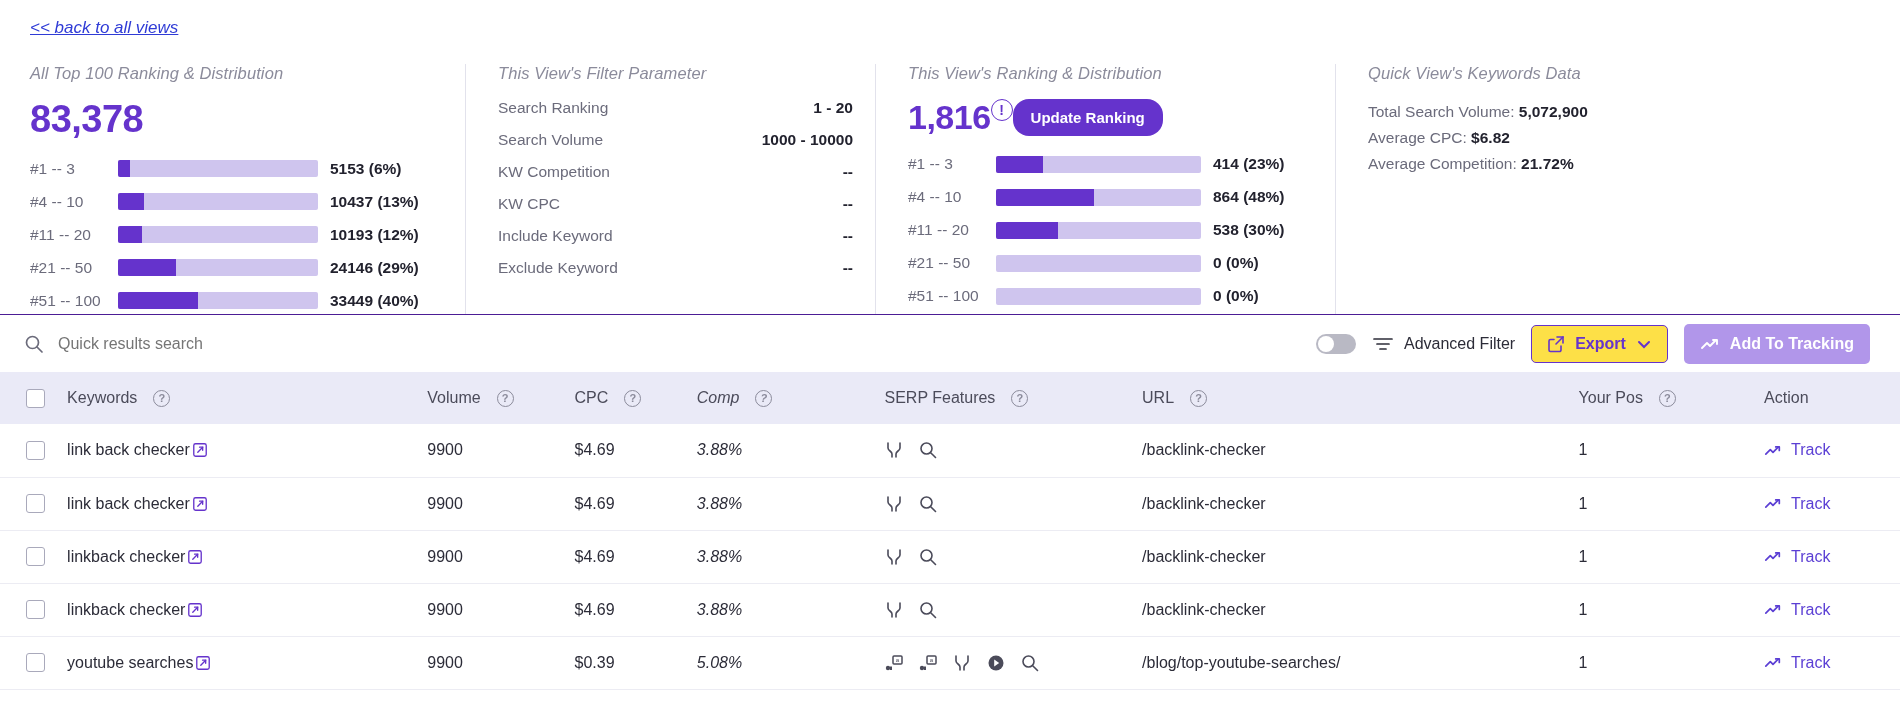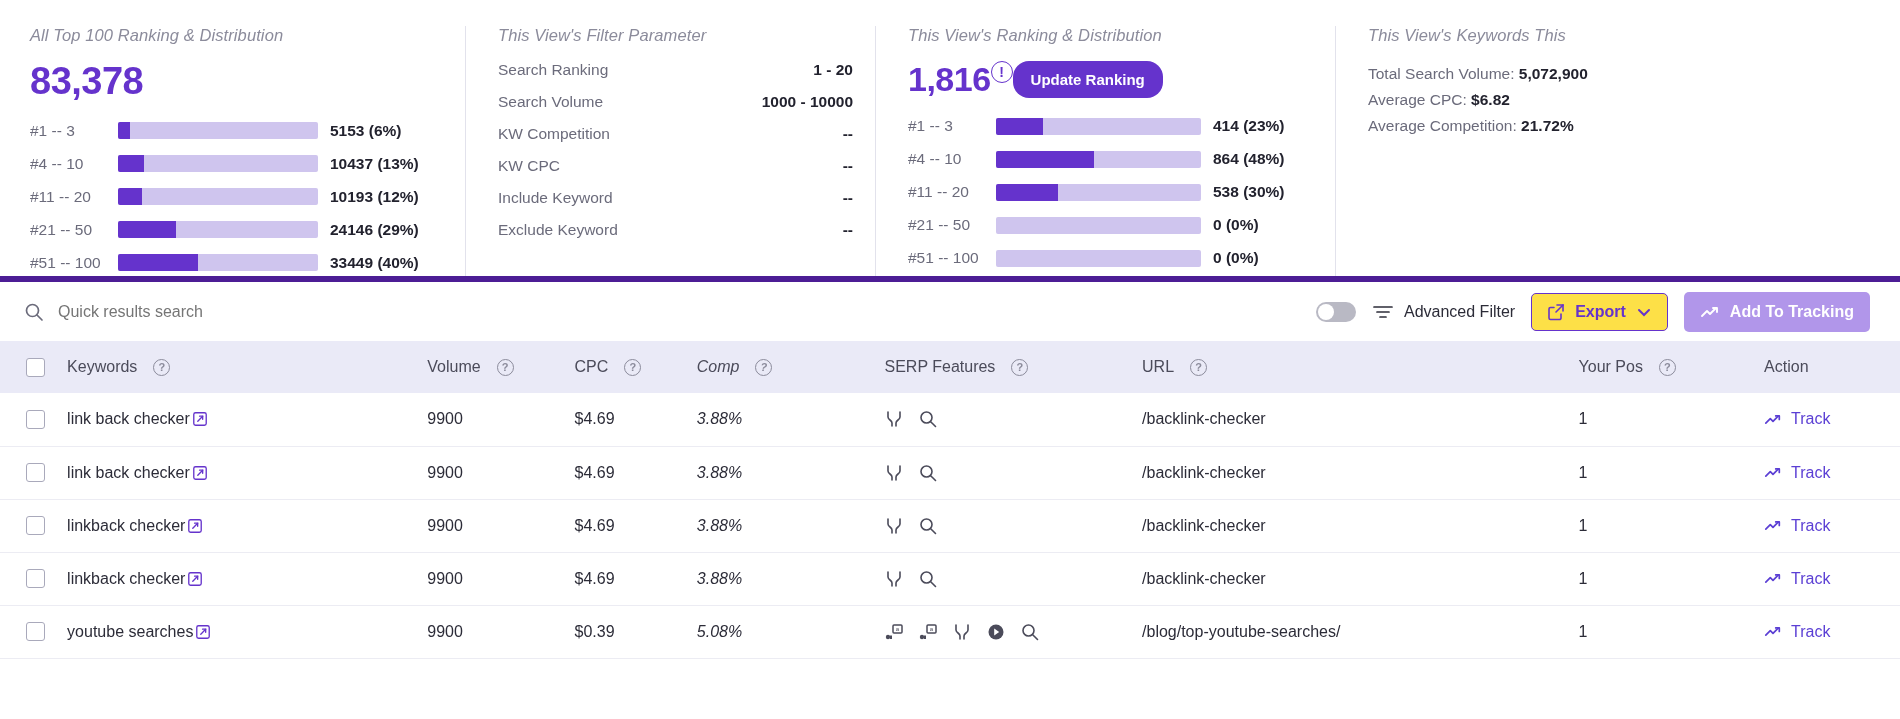--- a/index.html
+++ b/index.html
@@ -78,22 +78,22 @@
   .filter-val { color: #22222e; font-weight: 700; }
 
   
   .kw-list { margin-top: 4px; }
   .kw-row { font-size: 15.5px; color: #6b6b7b; height: 26px; line-height: 26px; white-space: nowrap; }
   .kw-row b { color: #22222e; font-weight: 700; }
 
   
   .toolbar {
     display: flex; align-items: center;
-    border-top: 6px solid #4c1d95;
-    height: 65px; padding: 0 30px 0 24px;
+    border-top: 1px solid #4c1d95;
+    height: 58px; padding: 0 30px 0 24px;
   }
   .search-wrap { display: flex; align-items: center; flex: 1 1 auto; gap: 14px; }
   .search-input {
     border: none; outline: none; background: transparent;
     font-size: 16px; color: #9a9aa8; width: 420px;
     font-family: "Liberation Sans", sans-serif;
   }
   .toolbar-right { display: flex; align-items: center; gap: 16px; }
   .toggle {
     width: 40px; height: 20px; border-radius: 10px; background: #b9b9c4;
@@ -158,20 +158,23 @@
     display: flex; align-items: center; gap: 9px;
     color: #5b3fd4; font-size: 16px; cursor: pointer;
   }
   svg { display: block; }
 </style>
 </head>
 <body>
 
 <div class="page">
 
+  <div class="backlink-row">
+    <a class="backlink">&lt;&lt; back to all views</a>
+  </div>
 
   <div class="summary">
 
     <div class="panel p1">
       <div class="panel-title">All Top 100 Ranking &amp; Distribution</div>
       <div class="bignum">83,378</div>
       <div class="dist" id="dist-all">
           <div class="dist-row">
             <span class="dist-label">#1 -- 3</span>
             <span class="dist-track">
@@ -280,21 +283,21 @@
             <span class="dist-label">#51 -- 100</span>
             <span class="dist-track">
               <span class="dist-fill" style="width: 0%;"></span>
             </span>
             <span class="dist-value">0 (0%)</span>
           </div>
         </div>
     </div>
 
     <div class="panel p4">
-      <div class="panel-title">This View's Keywords This</div>
+      <div class="panel-title">Quick View's Keywords Data</div>
       <div class="kw-list">
         <div class="kw-row">
           <span>Total Search Volume:</span>
           <b>5,072,900</b>
         </div>
         <div class="kw-row">
           <span>Average CPC:</span>
           <b>$6.82</b>
         </div>
         <div class="kw-row">

